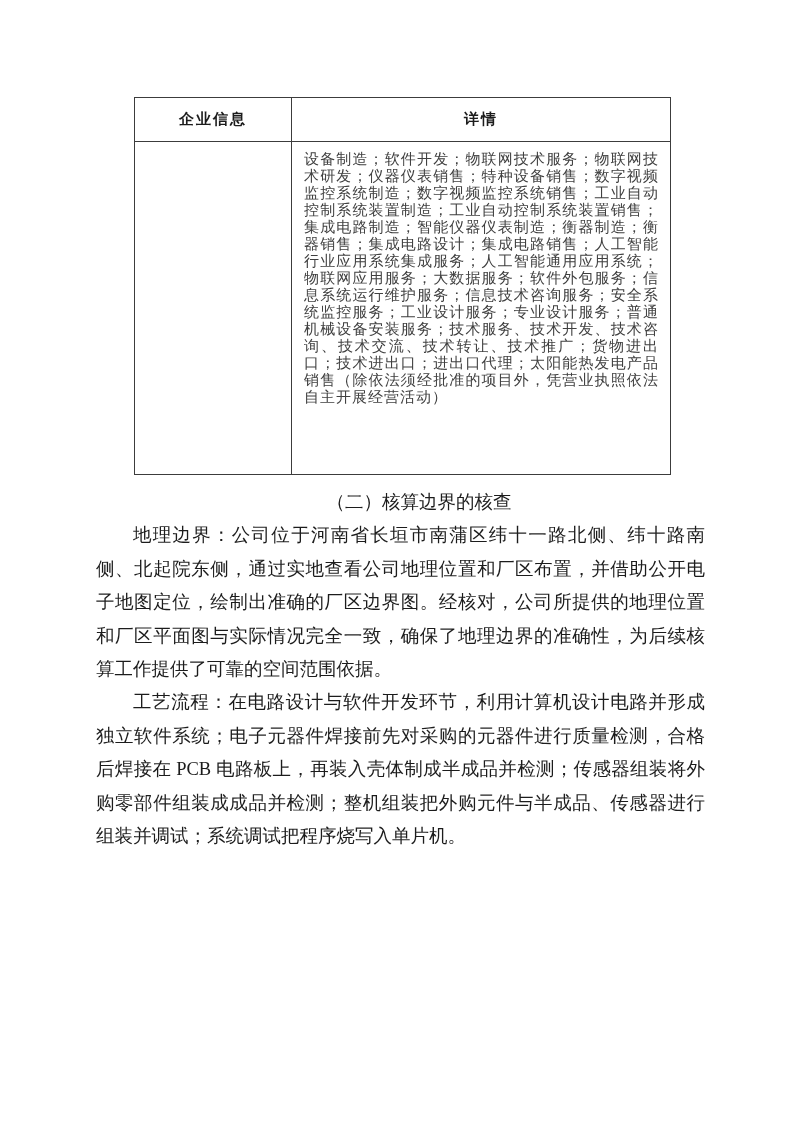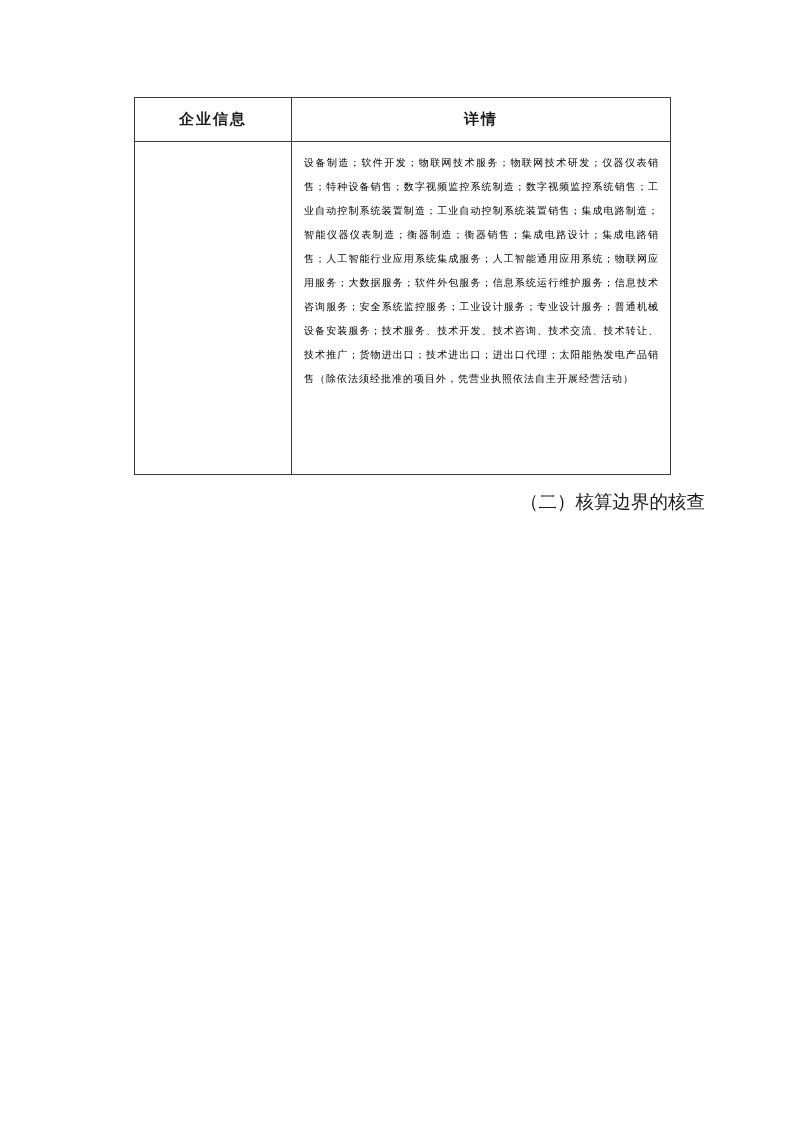--- a/index.html
+++ b/index.html
@@ -41,46 +41,46 @@
     color: #1c1c1c;
   }
   .col-label { width: 157px; }
   .cell-label {
     vertical-align: top;
   }
   .cell-detail {
     height: 333px;
     vertical-align: top;
     padding: 9px 11px 6px 12px;
-    font-size: 10px;
-    line-height: 24px;
+    font-size: 15px;
+    line-height: 17px;
     letter-spacing: 1px;
     text-align: justify;
     text-justify: inter-ideograph;
-    color: #000000;
+    color: #404040;
   }
 
   
   .body-text {
     position: absolute;
     left: 96px;
     top: 486px;
     width: 609px;
     font-size: 18.5px;
     line-height: 33.4px;
     text-align: justify;
     text-justify: inter-ideograph;
     color: #1c1c1c;
   }
   .body-text p {
     text-indent: 2em;
     margin: 0;
   }
   .section-heading {
-    text-align: right;
+    text-align: center;
   }
 </style>
 </head>
 <body>
 
 <div class="page">
 
   <table class="info-table">
     <thead>
       <tr>
@@ -91,15 +91,17 @@
     <tbody>
       <tr>
         <td class="cell-label"></td>
         <td class="cell-detail">设备制造；软件开发；物联网技术服务；物联网技术研发；仪器仪表销售；特种设备销售；数字视频监控系统制造；数字视频监控系统销售；工业自动控制系统装置制造；工业自动控制系统装置销售；集成电路制造；智能仪器仪表制造；衡器制造；衡器销售；集成电路设计；集成电路销售；人工智能行业应用系统集成服务；人工智能通用应用系统；物联网应用服务；大数据服务；软件外包服务；信息系统运行维护服务；信息技术咨询服务；安全系统监控服务；工业设计服务；专业设计服务；普通机械设备安装服务；技术服务、技术开发、技术咨询、技术交流、技术转让、技术推广；货物进出口；技术进出口；进出口代理；太阳能热发电产品销售（除依法须经批准的项目外，凭营业执照依法自主开展经营活动）</td>
       </tr>
     </tbody>
   </table>
 
   <div class="body-text">
     <p class="section-heading">（二）核算边界的核查</p>
+    <p>地理边界：公司位于河南省长垣市南蒲区纬十一路北侧、纬十路南侧、北起院东侧，通过实地查看公司地理位置和厂区布置，并借助公开电子地图定位，绘制出准确的厂区边界图。经核对，公司所提供的地理位置和厂区平面图与实际情况完全一致，确保了地理边界的准确性，为后续核算工作提供了可靠的空间范围依据。</p>
+    <p>工艺流程：在电路设计与软件开发环节，利用计算机设计电路并形成独立软件系统；电子元器件焊接前先对采购的元器件进行质量检测，合格后焊接在 PCB 电路板上，再装入壳体制成半成品并检测；传感器组装将外购零部件组装成成品并检测；整机组装把外购元件与半成品、传感器进行组装并调试；系统调试把程序烧写入单片机。</p>
   </div>
 
 </div>
 
 </body></html>

